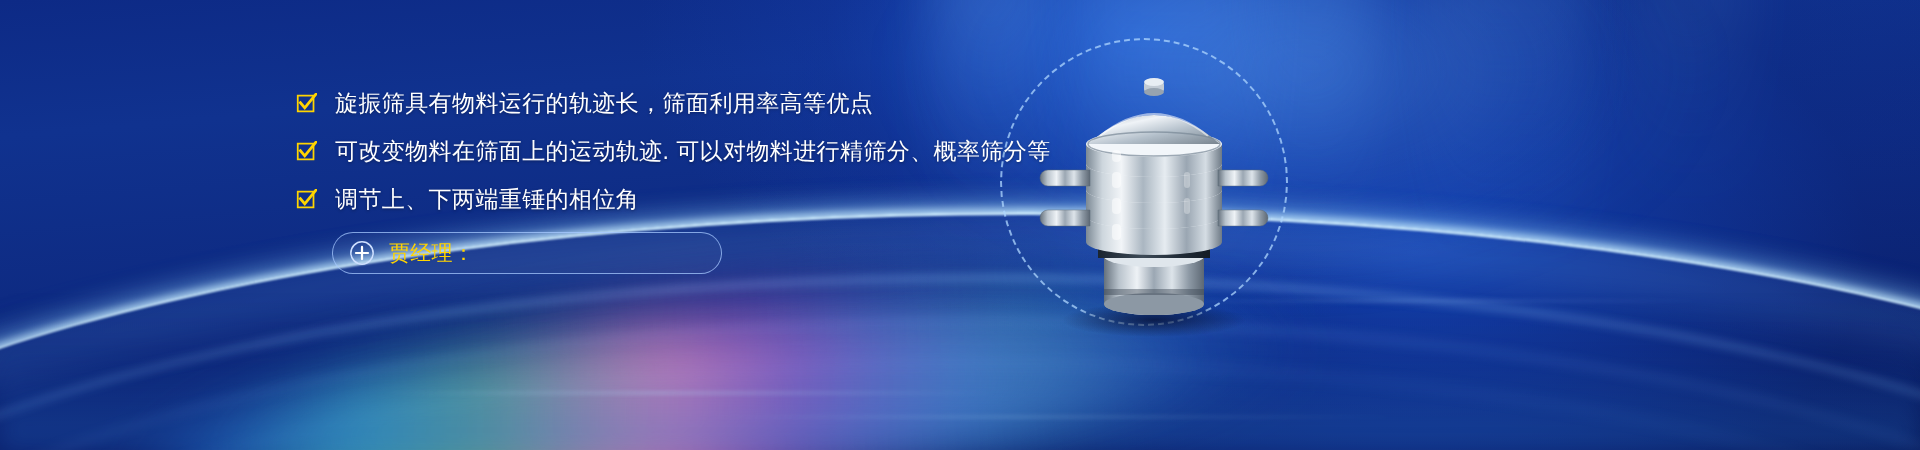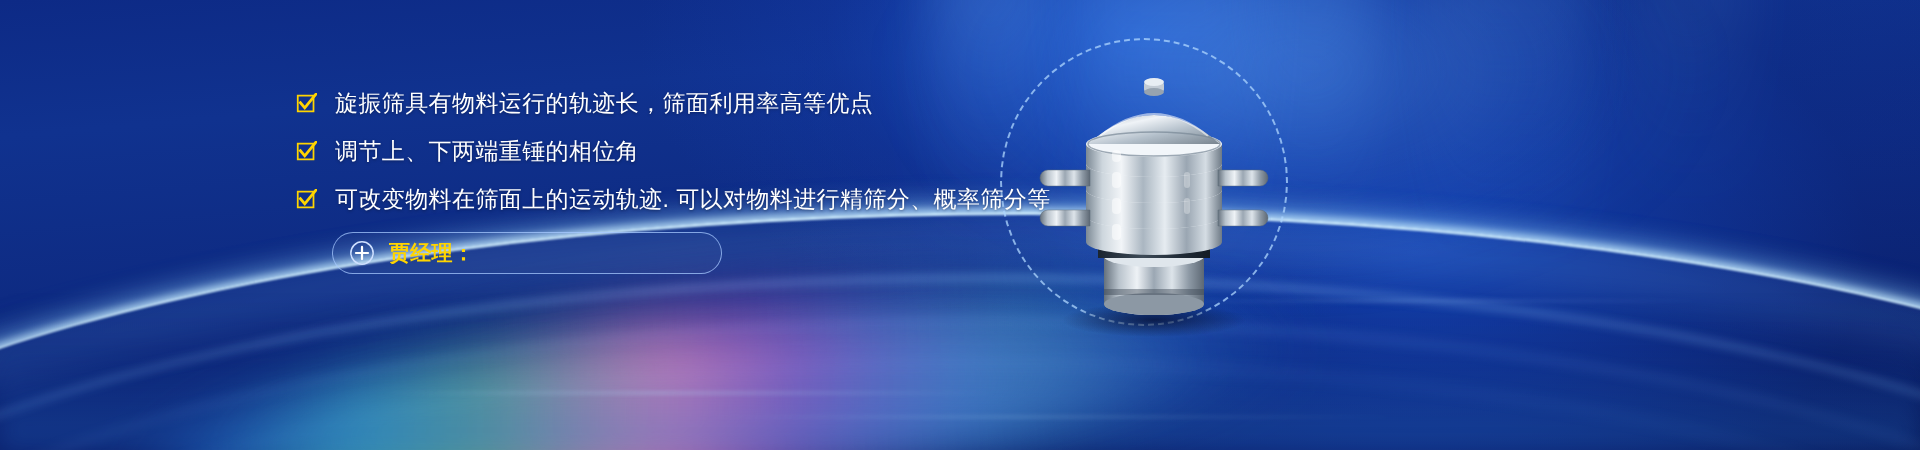--- a/index.html
+++ b/index.html
@@ -186,21 +186,21 @@
   }
   .plus-icon {
     flex: 0 0 auto;
     width: 26px;
     height: 26px;
     margin-right: 14px;
   }
   .contact-label {
     color: #ffd400;
     font-size: 21px;
-    font-weight: bold;
+    font-weight: normal;
     letter-spacing: 0.3px;
   }
   .contact-phone {
     color: #ffd400;
     font-size: 24px;
     font-weight: bold;
     letter-spacing: 0.6px;
   }
 
   
@@ -357,29 +357,29 @@
         <path d="M5 11 L10 17 L23 1" fill="none" stroke="#ffd400" stroke-width="3.2" stroke-linecap="square"></path>
       </svg>
       <span class="bullet-text">旋振筛具有物料运行的轨迹长，筛面利用率高等优点</span>
     </div>
 
     <div class="bullet-row">
       <svg class="check-icon" viewBox="0 0 24 24">
         <rect x="2" y="3" width="18" height="18" fill="none" stroke="#ffd400" stroke-width="2"></rect>
         <path d="M5 11 L10 17 L23 1" fill="none" stroke="#ffd400" stroke-width="3.2" stroke-linecap="square"></path>
       </svg>
-      <span class="bullet-text">调节上、下两端重锤的相位角</span>
+      <span class="bullet-text">可改变物料在筛面上的运动轨迹. 可以对物料进行精筛分、概率筛分等</span>
     </div>
 
     <div class="bullet-row">
       <svg class="check-icon" viewBox="0 0 24 24">
         <rect x="2" y="3" width="18" height="18" fill="none" stroke="#ffd400" stroke-width="2"></rect>
         <path d="M5 11 L10 17 L23 1" fill="none" stroke="#ffd400" stroke-width="3.2" stroke-linecap="square"></path>
       </svg>
-      <span class="bullet-text">可改变物料在筛面上的运动轨迹. 可以对物料进行精筛分、概率筛分等</span>
+      <span class="bullet-text">调节上、下两端重锤的相位角</span>
     </div>
 
     <div class="contact-btn">
       <svg class="plus-icon" viewBox="0 0 28 28">
         <circle cx="14" cy="14" r="12" fill="none" stroke="#cfe0ff" stroke-width="1.6"></circle>
         <path d="M14 7.5 V20.5 M7.5 14 H20.5" stroke="#ffffff" stroke-width="2.4" stroke-linecap="round"></path>
       </svg>
       <span class="contact-label">贾经理：</span>
     </div>
 

